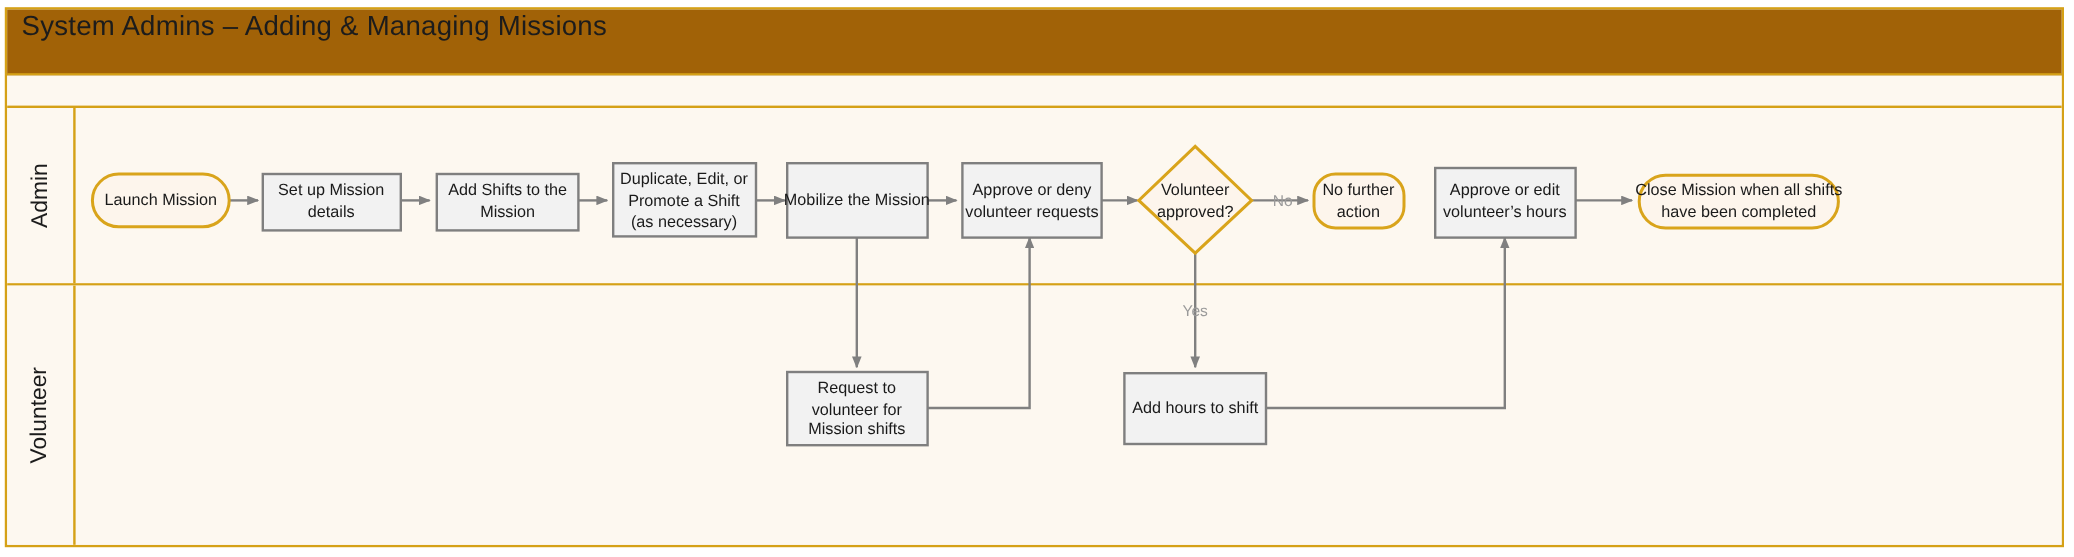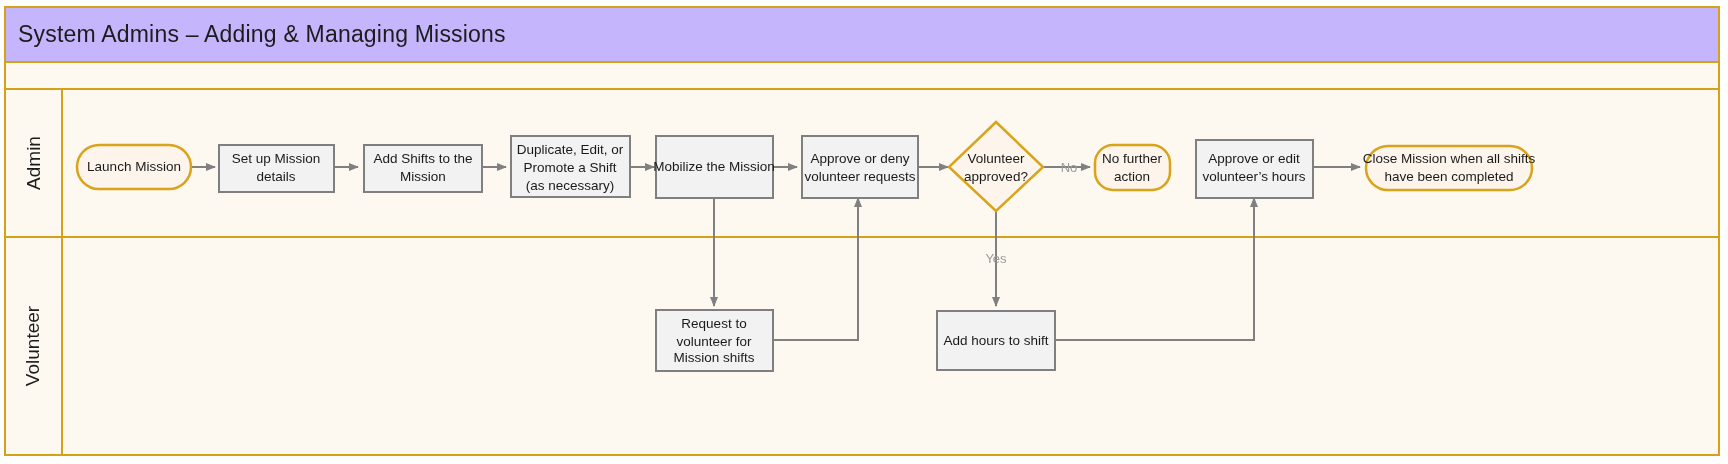--- a/index.html
+++ b/index.html
@@ -28,23 +28,23 @@
     background: #fdf8f0;
   }
   .title-band {
     position: absolute;
     left: 6px;
     top: 8px;
     width: 1712px;
     height: 55px;
     box-sizing: border-box;
     border-bottom: 2px solid #d5a117;
-    background: #c4b5fd;
+    background: #a16207;
     display: flex;
-    align-items: center;
+    align-items: flex-start;
     padding-left: 12px;
   }
   .title-text {
     font-size: 23px;
     color: #1c1c1c;
     letter-spacing: 0.2px;
     font-weight: 400;
   }
   .phase-band {
     position: absolute;

